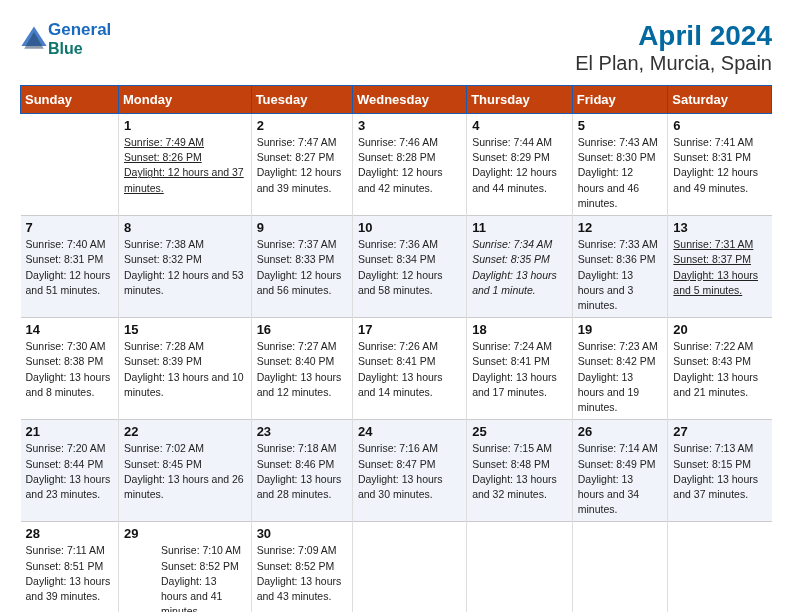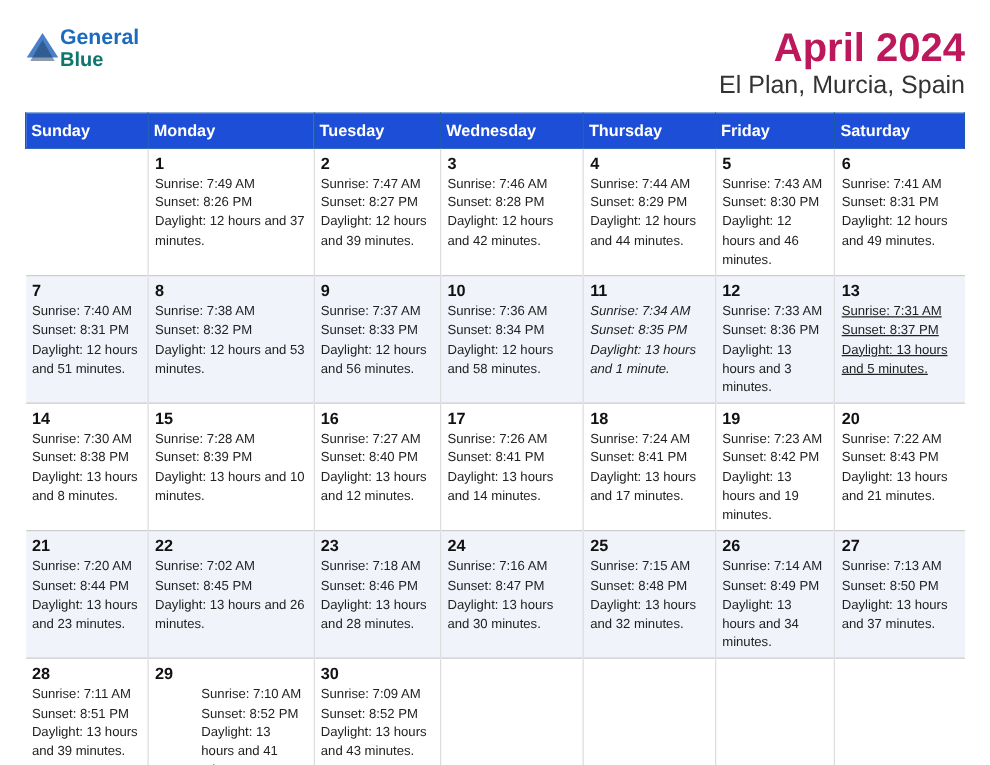--- a/index.html
+++ b/index.html
@@ -22,35 +22,35 @@
       gap: 0;
     }
     .logo-icon {
       width: 28px;
       height: 28px;
     }
     .title-section {
       text-align: right;
     }
     .month-title {
-      font-size: 32px;
+      font-size: 28px;
       font-weight: bold;
-      color: #be185d;
+      color: #0369a1;
     }
     .location {
       font-size: 20px;
       color: #333;
     }
     table {
       width: 100%;
       border-collapse: collapse;
       font-size: 11px;
     }
     thead tr th {
-      background-color: #1d4ed8;
+      background-color: #c2410c;
       color: #fff;
       font-weight: bold;
       padding: 6px 4px;
       text-align: left;
       font-size: 13px;
       border: 1px solid #1a5aaf;
     }
     tbody tr {
       border-bottom: 1px solid #ccc;
     }
@@ -110,21 +110,21 @@
         <th>Thursday</th>
         <th>Friday</th>
         <th>Saturday</th>
       </tr>
   </thead>
   <tbody id="calendar-body">
       <tr>
         <td></td>
         <td>
           <div class="day-num">1</div>
-          <div class="day-info" style="white-space: pre-line;">Sunrise: 7:49 AM
+          <div class="day-info" style="white-space: pre-line; text-decoration: underline;">Sunrise: 7:49 AM
 Sunset: 8:26 PM
 Daylight: 12 hours and 37 minutes.</div>
         </td>
         <td>
           <div class="day-num">2</div>
           <div class="day-info" style="white-space: pre-line;">Sunrise: 7:47 AM
 Sunset: 8:27 PM
 Daylight: 12 hours and 39 minutes.</div>
         </td>
         <td>
@@ -273,21 +273,21 @@
         </td>
         <td>
           <div class="day-num">26</div>
           <div class="day-info" style="white-space: pre-line;">Sunrise: 7:14 AM
 Sunset: 8:49 PM
 Daylight: 13 hours and 34 minutes.</div>
         </td>
         <td>
           <div class="day-num">27</div>
           <div class="day-info" style="white-space: pre-line;">Sunrise: 7:13 AM
-Sunset: 8:50 PM
+Sunset: 8:15 PM
 Daylight: 13 hours and 37 minutes.</div>
         </td>
       </tr>
       <tr>
         <td>
           <div class="day-num">28</div>
           <div class="day-info" style="white-space: pre-line;">Sunrise: 7:11 AM
 Sunset: 8:51 PM
 Daylight: 13 hours and 39 minutes.</div>
         </td>

